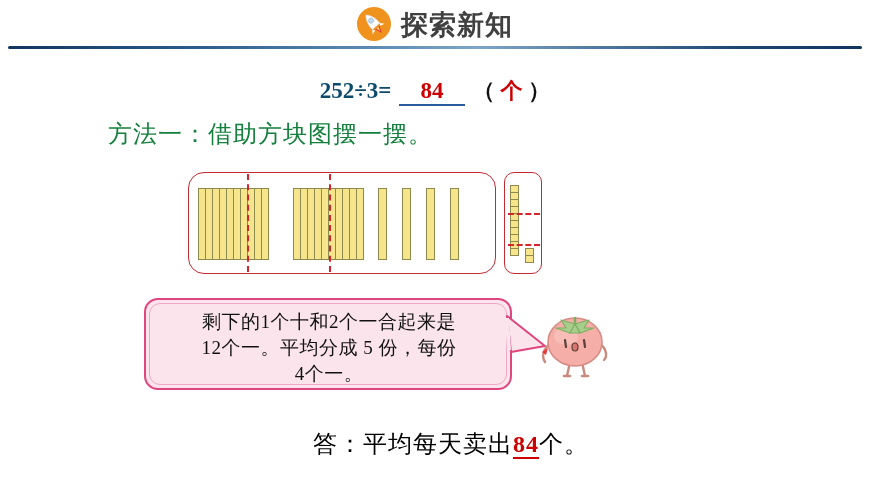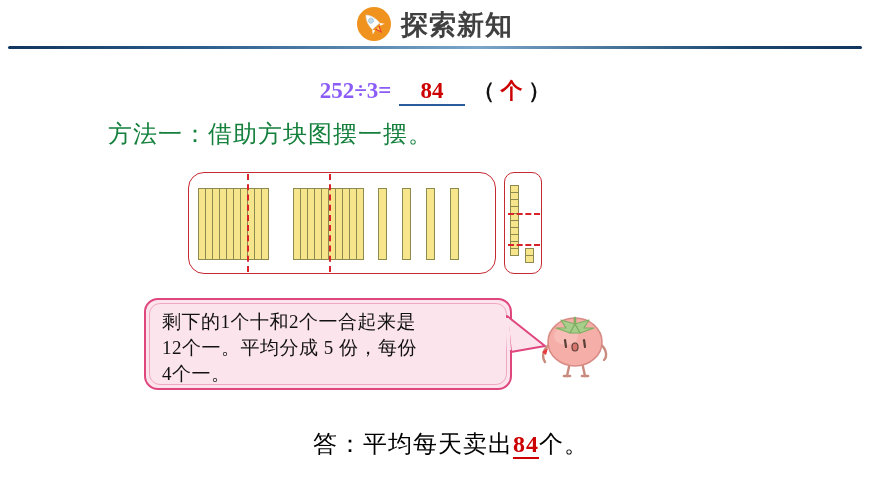--- a/index.html
+++ b/index.html
@@ -57,21 +57,21 @@
   .equation {
     position: absolute;
     top: 76px;
     left: 0;
     width: 870px;
     text-align: center;
     font-size: 23px;
     font-weight: bold;
     white-space: nowrap;
   }
-  .eq-left { color: #8b5cf6; }
+  .eq-left { color: #0c4a6e; }
   .eq-blank {
     display: inline-block;
     position: relative;
     min-width: 58px;
     text-align: center;
     color: #CC0000;
     border-bottom: 2px solid #2B5D9E;
     margin: 0 2px;
     padding: 0 4px;
   }
@@ -174,20 +174,21 @@
     position: absolute;
     top: 298px;
     left: 144px;
     width: 368px;
     height: 92px;
     background: #FBE4EC;
     border: 2px solid #E0467E;
     border-radius: 14px;
     box-sizing: border-box;
     padding: 9px 14px 16px 16px;
+    text-align: center;
   }
   .bubble-inner-line {
     position: absolute;
     top: 3px; left: 3px;
     width: calc(100% - 6px);
     height: calc(100% - 6px);
     border: 1px solid #F0A8C2;
     border-radius: 11px;
     box-sizing: border-box;
     pointer-events: none;

